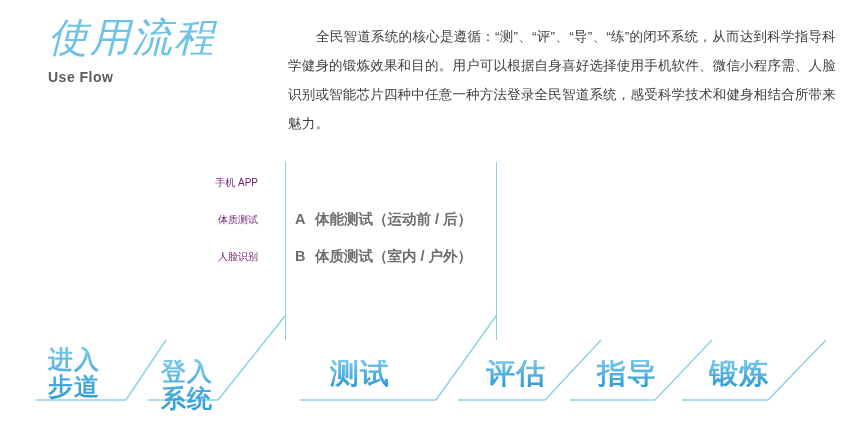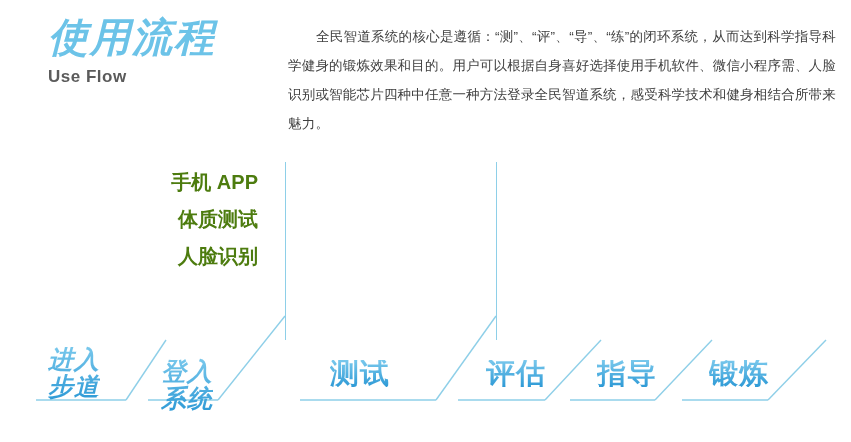--- a/index.html
+++ b/index.html
@@ -20,29 +20,29 @@
 
   
   .title-block {
     position: absolute;
     left: 48px;
     top: 14px;
     width: 240px;
   }
   .title-cn {
     font-size: 40px;
-    font-weight: bold;
+    font-weight: normal;
     font-style: italic;
     color: #6cc3e8;
     letter-spacing: 2px;
     line-height: 46px;
     white-space: nowrap;
   }
   .title-en {
-    font-size: 17px;
+    font-size: 14px;
     font-weight: bold;
     color: #5b5b5b;
     letter-spacing: 0.5px;
     line-height: 26px;
     margin-top: 4px;
     white-space: nowrap;
   }
 
   .intro {
     position: absolute;
@@ -66,23 +66,23 @@
     height: 150px;
   }
   .login-list {
     position: absolute;
     left: 120px;
     top: 0;
     width: 138px;
     text-align: right;
   }
   .login-list .row {
-    font-size: 20px;
-    font-weight: bold;
-    color: #4d7c0f;
+    font-size: 10px;
+    font-weight: normal;
+    color: #701a75;
     line-height: 37px;
     white-space: nowrap;
   }
   .test-list {
     position: absolute;
     left: 295px;
     top: 37px;
     width: 200px;
   }
   .test-list .row {
@@ -123,21 +123,20 @@
     -webkit-background-clip: text;
     background-clip: text;
     -webkit-text-fill-color: transparent;
     white-space: nowrap;
     letter-spacing: 1px;
   }
   .step-label.two-line {
     font-size: 25px;
     line-height: 27px;
     text-align: center;
-    font-style: italic;
   }
   .step-label.one-line {
     font-size: 29px;
     line-height: 27px;
   }
   svg.flow-lines {
     position: absolute;
     left: 0;
     top: 0;
     width: 851px;
@@ -161,20 +160,30 @@
   <div class="vline v2"></div>
 
   <div class="mid">
 
     <div class="login-list">
       <div class="row">手机 APP</div>
       <div class="row">体质测试</div>
       <div class="row">人脸识别</div>
     </div>
 
+    <div class="test-list">
+      <div class="row">
+        <span class="key">A</span>
+        <span>体能测试（运动前 / 后）</span>
+      </div>
+      <div class="row">
+        <span class="key">B</span>
+        <span>体质测试（室内 / 户外）</span>
+      </div>
+    </div>
 
   </div>
 
   <div class="flow">
 
     <svg class="flow-lines" viewBox="0 0 851 122">
       <g stroke="#8ecfe8" stroke-width="1.4" fill="none">
 
         <path d="M36 80 L126 80"></path>
         <path d="M126 80 L166 20"></path>

